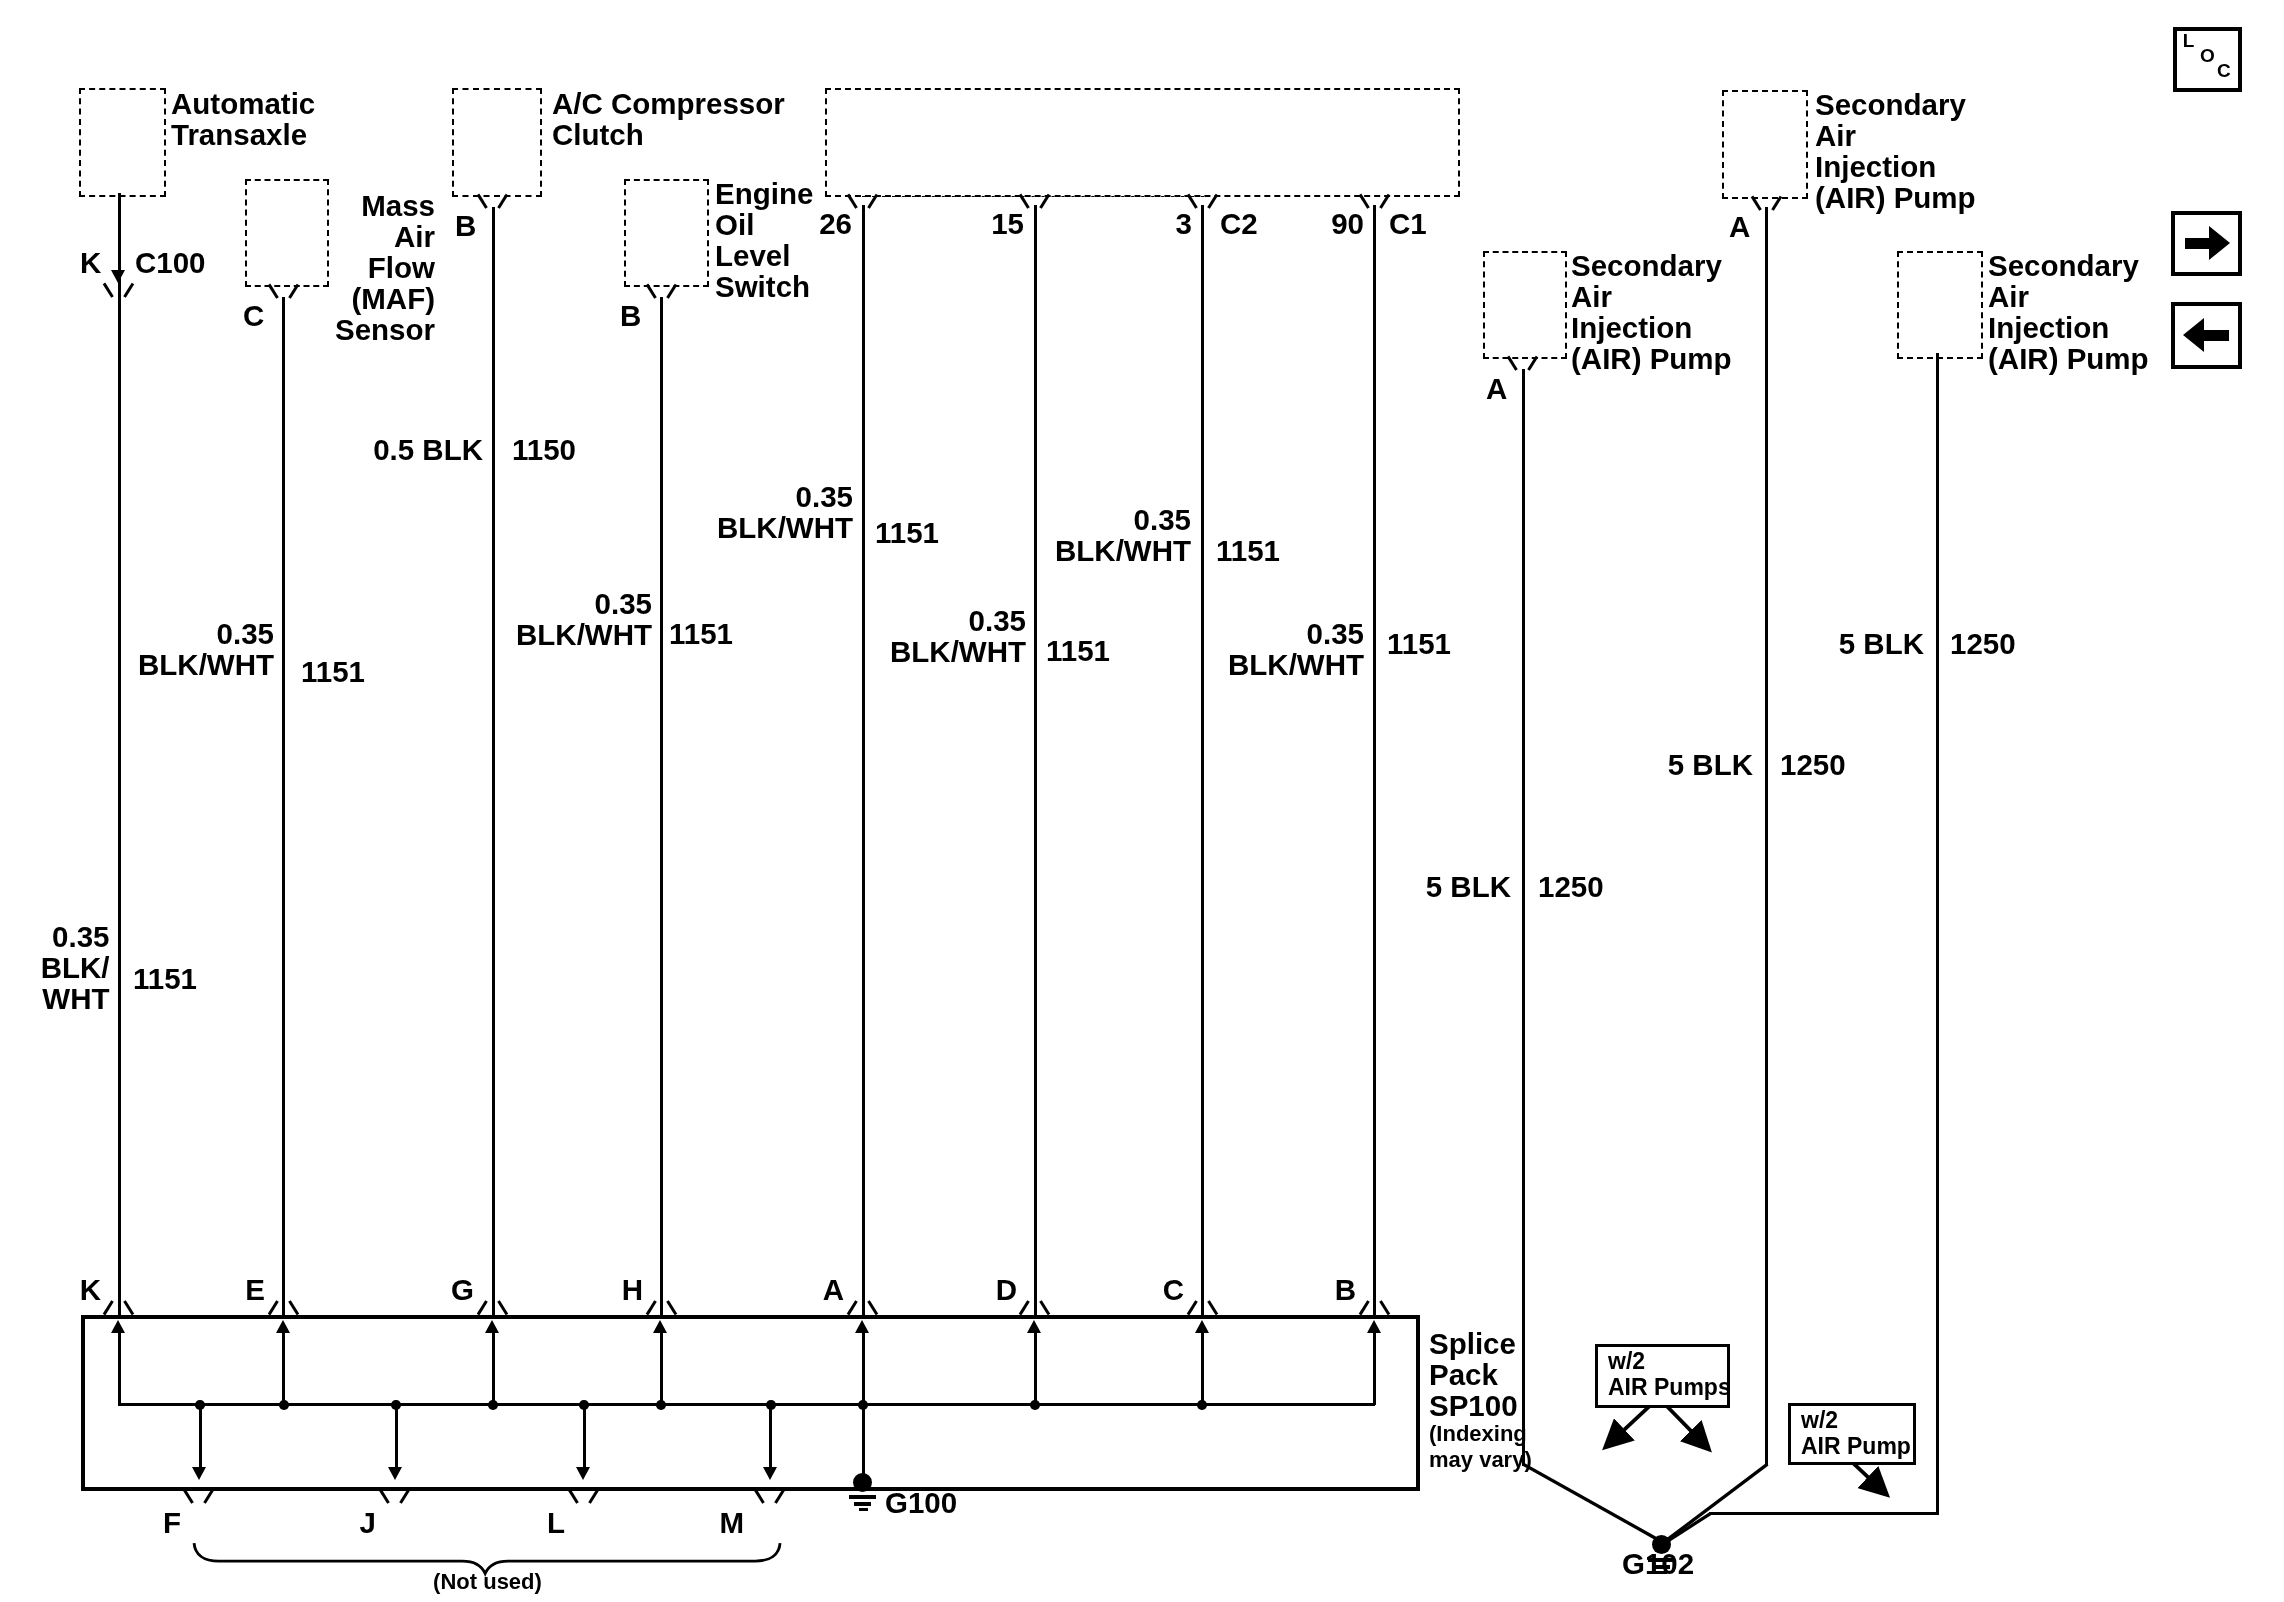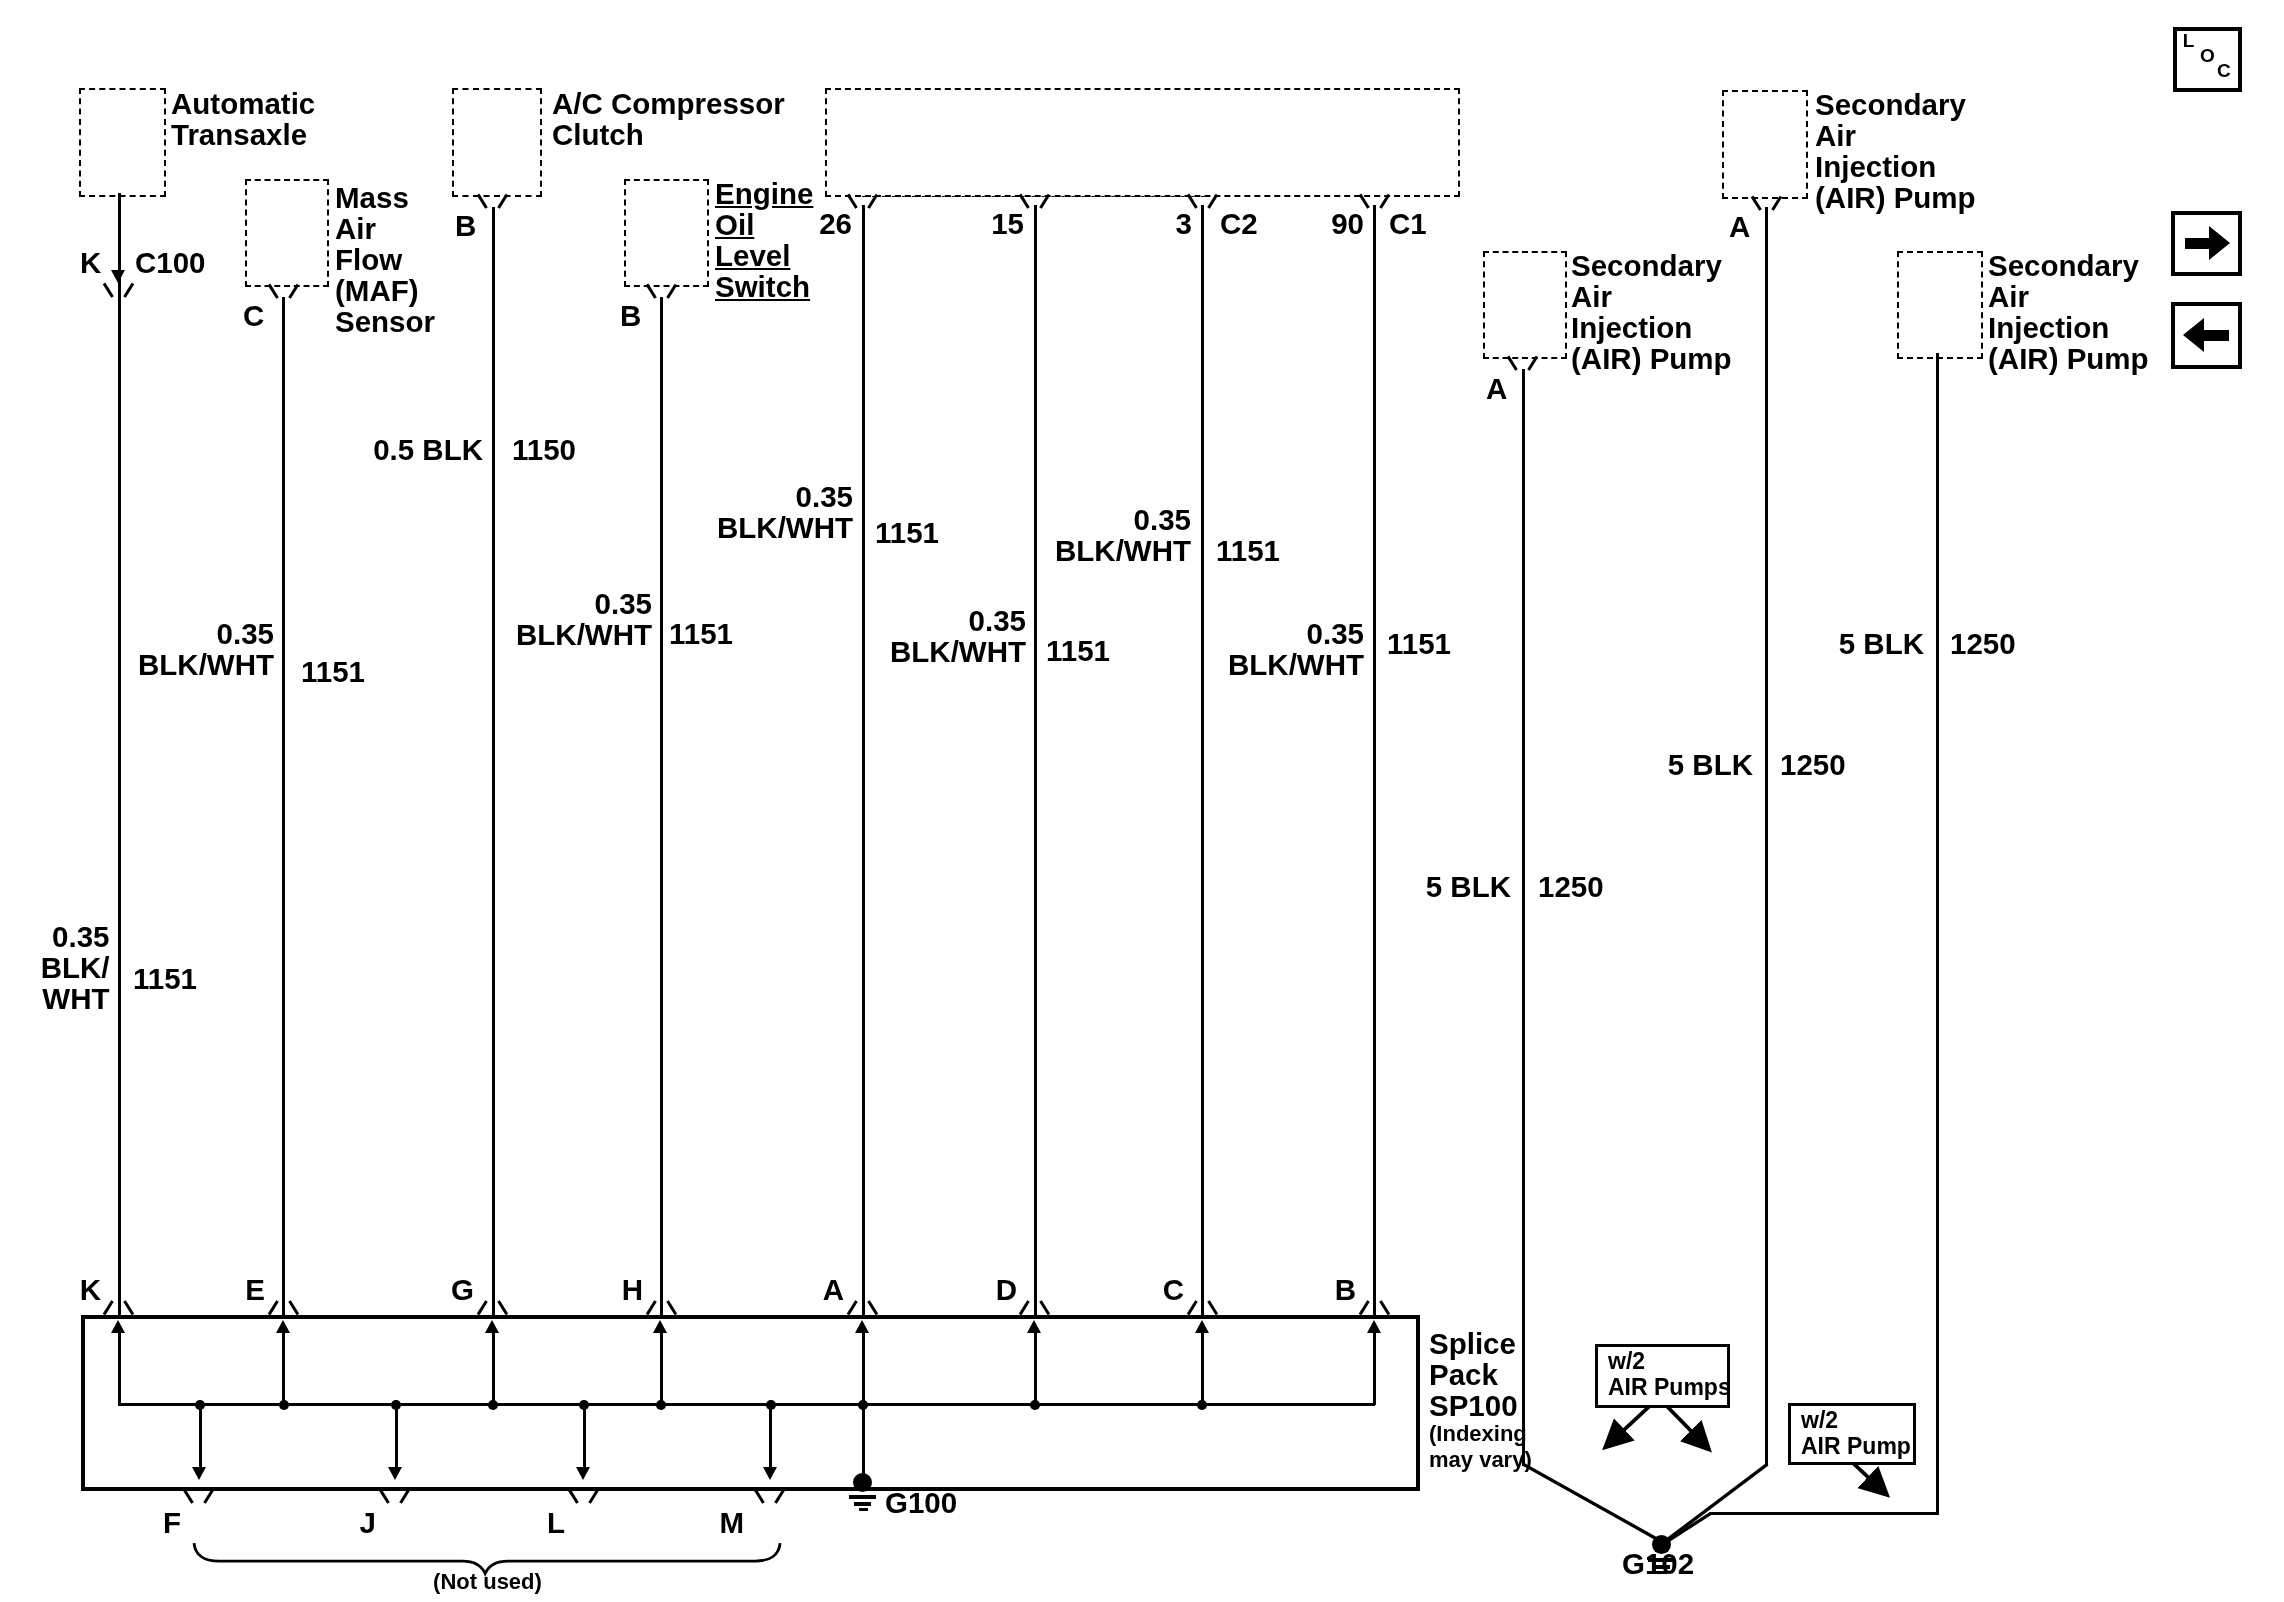--- a/index.html
+++ b/index.html
@@ -37,28 +37,28 @@
   <div class="b" style="left:245px;top:179px;width:80px;height:104px;"></div>
   <div class="b" style="left:452px;top:88px;width:86px;height:105px;"></div>
   <div class="b" style="left:624px;top:179px;width:81px;height:104px;"></div>
   <div class="b" style="left:825px;top:88px;width:631px;height:105px;"></div>
   <div class="b" style="left:1722px;top:90px;width:82px;height:105px;"></div>
   <div class="b" style="left:1483px;top:251px;width:80px;height:104px;"></div>
   <div class="b" style="left:1897px;top:251px;width:82px;height:104px;"></div>
 
   <div class="t ml" style="left:171px;top:88px;">Automatic
 Transaxle</div>
-  <div class="t ml" style="left:335px;top:182px;">Mass
+  <div class="t ml" style="left:335px;top:190px;text-align:right;">Mass
 Air
 Flow
 (MAF)
 Sensor</div>
   <div class="t ml" style="left:552px;top:88px;">A/C Compressor
 Clutch</div>
-  <div class="t ml" style="left:715px;top:178px;text-decoration:underline;">Engine
+  <div class="t ml" style="left:715px;top:178px;">Engine
 Oil
 Level
 Switch</div>
   <div class="t ml" style="left:1815px;top:89px;">Secondary
 Air
 Injection
 (AIR) Pump</div>
   <div class="t ml" style="left:1571px;top:250px;">Secondary
 Air
 Injection

